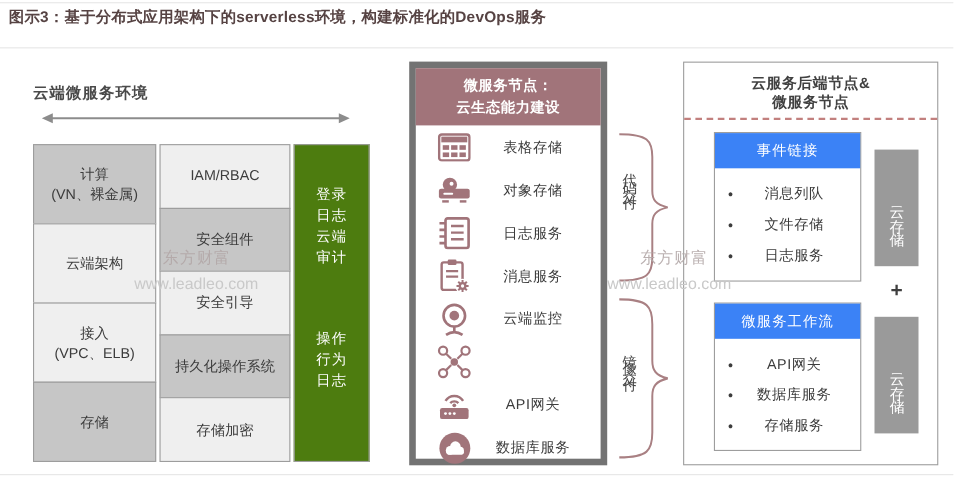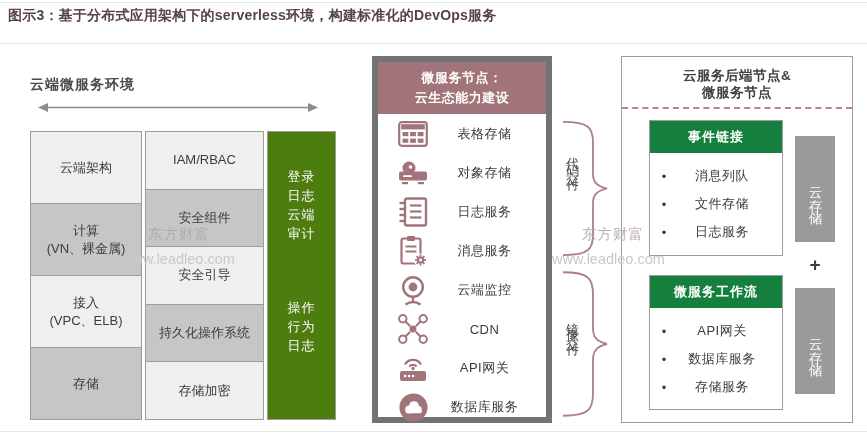--- a/index.html
+++ b/index.html
@@ -50,21 +50,21 @@
 
   
   .right{position:absolute;left:621px;top:56px;width:232px;height:367px;border:1px solid #9d9d9d;
     background:#fff;box-sizing:border-box;}
   .right-title{position:absolute;top:10px;left:0;width:100%;text-align:center;font-size:13.5px;
     font-weight:bold;color:#414141;line-height:17px;white-space:pre-line;letter-spacing:.5px;}
   .right-dashed{position:absolute;top:50px;left:0;width:100%;border-top:2px dashed #c2807e;}
   .rbox{position:absolute;left:27px;width:134px;border:1px solid #9d9d9d;background:#fff;box-sizing:border-box;}
   .rbox1{top:63px;height:136px;}
   .rbox2{top:218px;height:135px;}
-  .rbox-header{height:32px;background:#15803d;color:#fff;font-weight:bold;font-size:13px;
+  .rbox-header{height:32px;background:#3b82f6;color:#fff;font-weight:normal;font-size:13px;
     display:flex;align-items:center;justify-content:center;letter-spacing:1px;}
   .rbox ul{list-style:none;margin:9px 0 0;padding:0;}
   .rbox li{display:flex;align-items:center;height:28px;font-size:13px;color:#3c3c3c;}
   .rbox li::before{content:"\2022";width:28px;text-align:center;color:#3c3c3c;font-size:13px;}
   .rbox li span{flex:1;text-align:center;margin-right:16px;letter-spacing:.5px;}
   .storage{position:absolute;left:173px;width:40px;background:#9a9a9a;display:flex;
     align-items:center;justify-content:center;}
   .storage1{top:79px;height:106px;}
   .storage2{top:231px;height:106px;}
   .storage span{writing-mode:vertical-rl;text-orientation:upright;color:#fff;font-size:13.5px;
@@ -96,23 +96,23 @@
   <div class="arrow-wrap">
     <svg width="280" height="13" viewBox="0 0 280 13">
       <line x1="7" y1="6.5" x2="273" y2="6.5" stroke="#8c8c8c" stroke-width="1.6"></line>
       <polygon points="0,6.5 10,2 10,11" fill="#8c8c8c"></polygon>
       <polygon points="280,6.5 270,2 270,11" fill="#8c8c8c"></polygon>
     </svg>
   </div>
 
   <div class="grid">
     <div class="gcol gcol1">
-      <div class="cell shade-light">云端架构</div>
       <div class="cell shade-gray">计算
 (VN、裸金属)</div>
+      <div class="cell shade-light">云端架构</div>
       <div class="cell shade-light">接入
 (VPC、ELB)</div>
       <div class="cell shade-gray">存储</div>
     </div>
     <div class="gcol gcol2">
       <div class="cell shade-light">IAM/RBAC</div>
       <div class="cell shade-gray">安全组件</div>
       <div class="cell shade-light">安全引导</div>
       <div class="cell shade-gray">持久化操作系统</div>
       <div class="cell shade-light">存储加密</div>
@@ -221,21 +221,20 @@
               <line x1="8.3" y1="23.7" x2="13.2" y2="18.8"></line>
               <line x1="23.7" y1="23.7" x2="18.8" y2="18.8"></line>
               <circle cx="5.8" cy="5.8" r="3.7"></circle>
               <circle cx="26.2" cy="5.8" r="3.7"></circle>
               <circle cx="5.8" cy="26.2" r="3.7"></circle>
               <circle cx="26.2" cy="26.2" r="3.7"></circle>
             </g>
             <circle cx="16" cy="16" r="3.4" fill="#a1747a"></circle>
           </svg>
         </span>
-        <span class="mid-label">CDN</span>
       </div>
 
       <div class="mid-row">
         <span class="mid-icon">
           <svg width="32" height="30" viewBox="0 0 32 30">
             <path d="M8 11.5 A9.3 9.3 0 0 1 24 11.5" fill="none" stroke="#a1747a" stroke-width="2.2"></path>
             <path d="M12.3 13.5 A5 5 0 0 1 19.7 13.5" fill="none" stroke="#a1747a" stroke-width="2.2"></path>
             <circle cx="16" cy="15.5" r="1.7" fill="#a1747a"></circle>
             <rect x="3" y="18" width="26" height="10" rx="2" fill="#a1747a"></rect>
             <circle cx="8" cy="23" r="1.3" fill="#ffffff"></circle>

